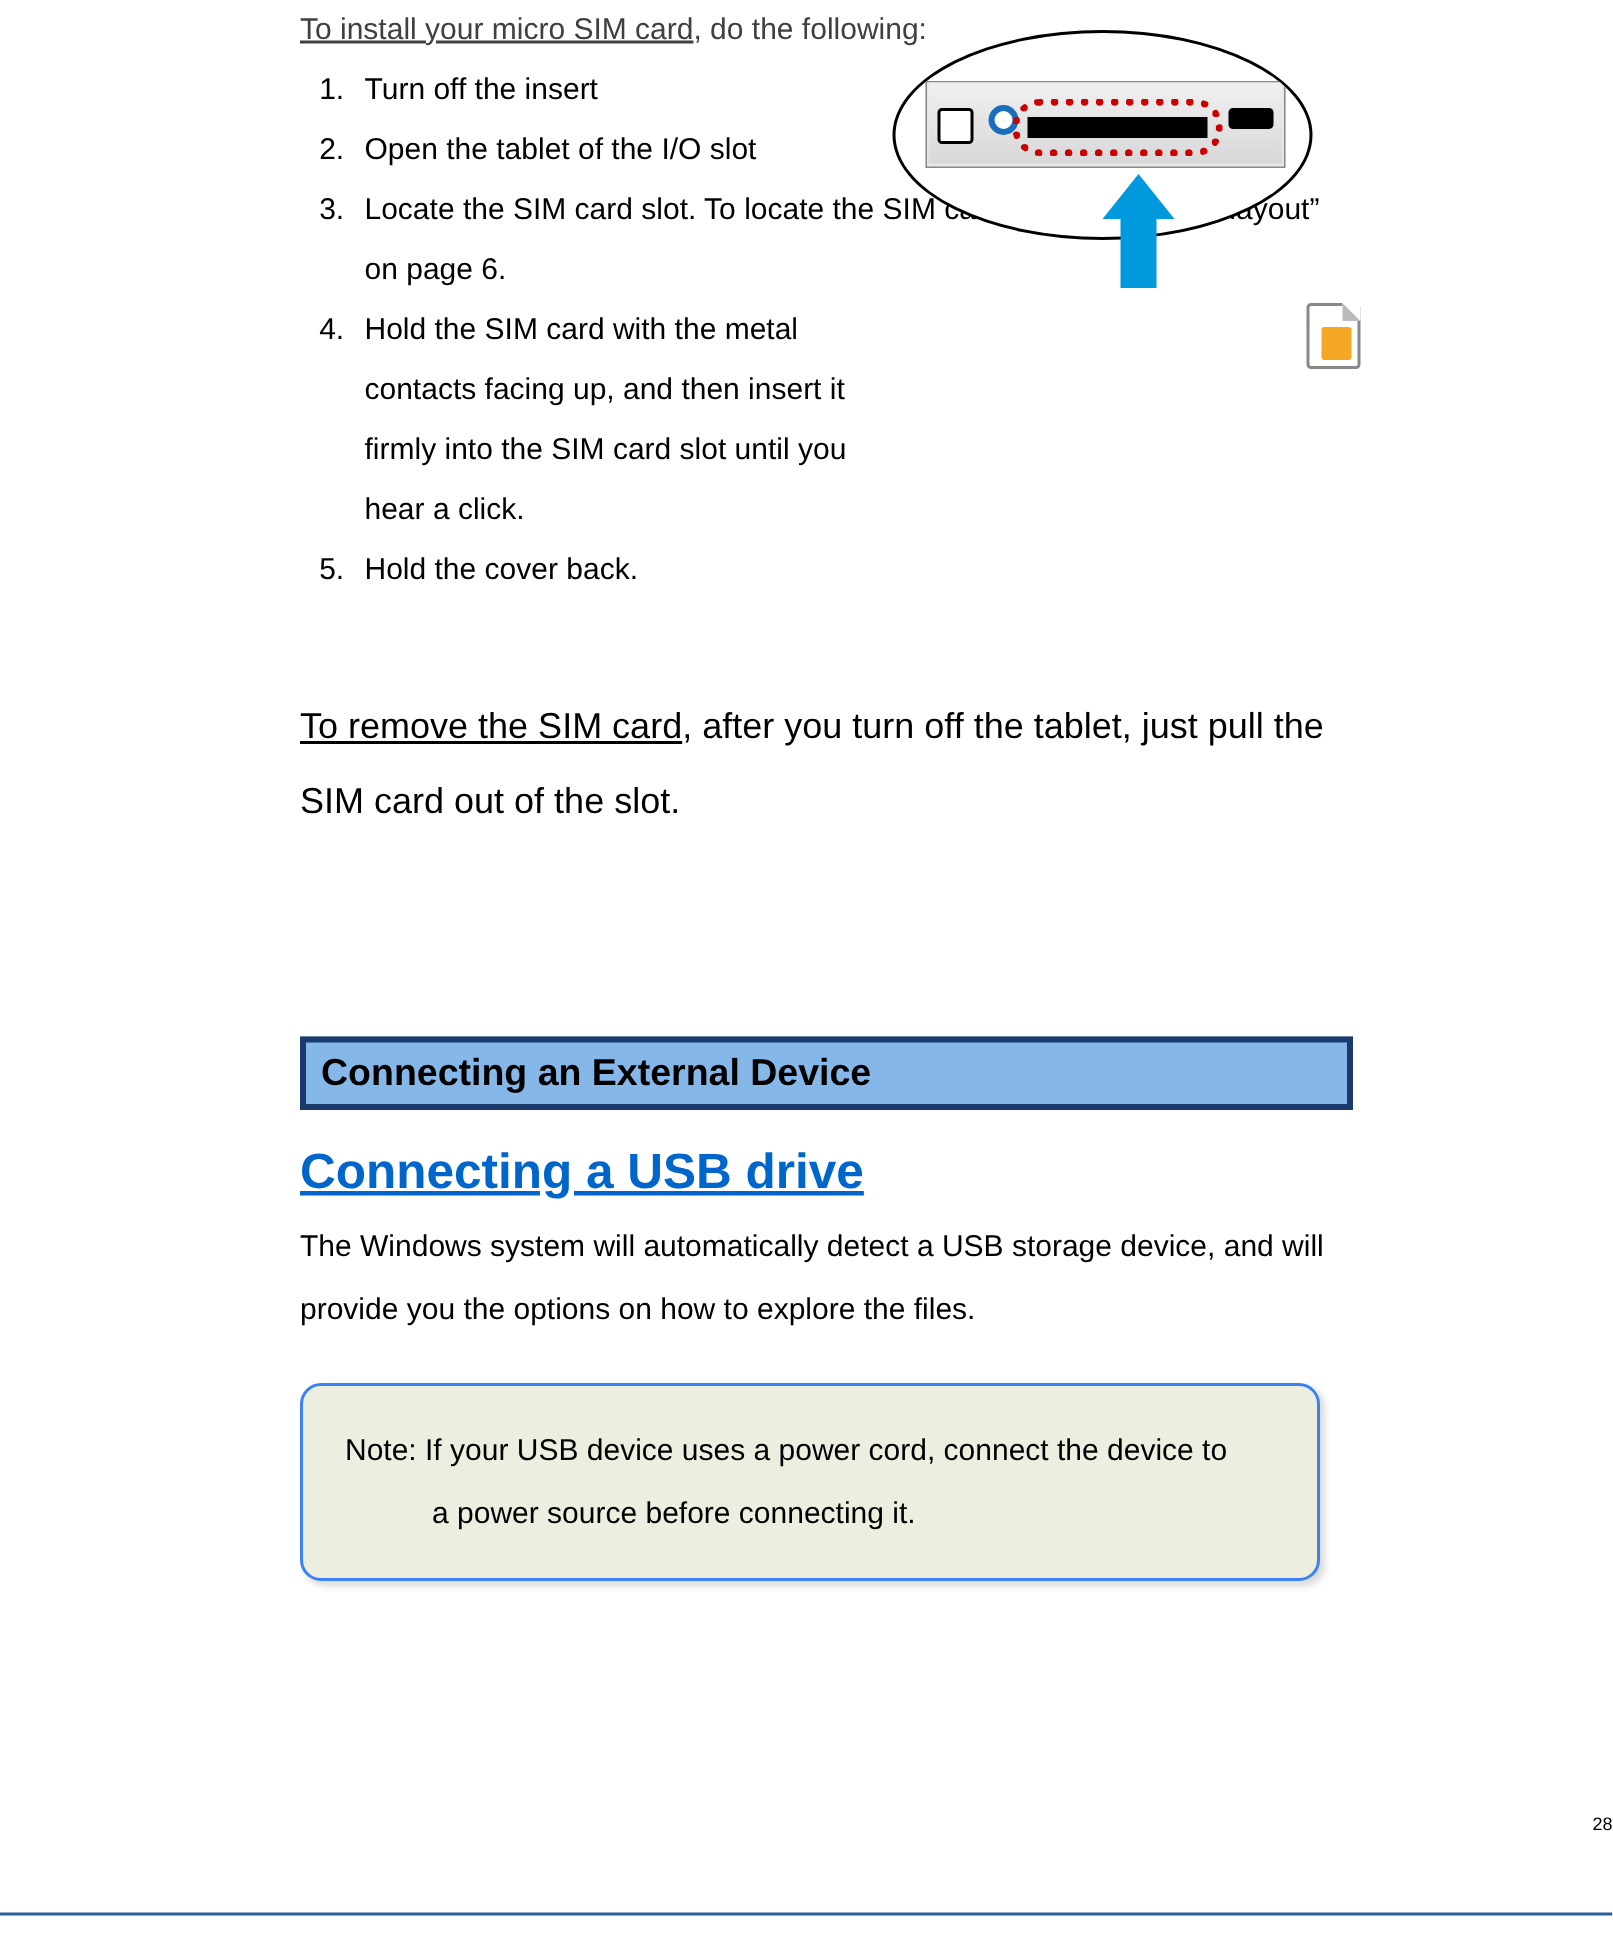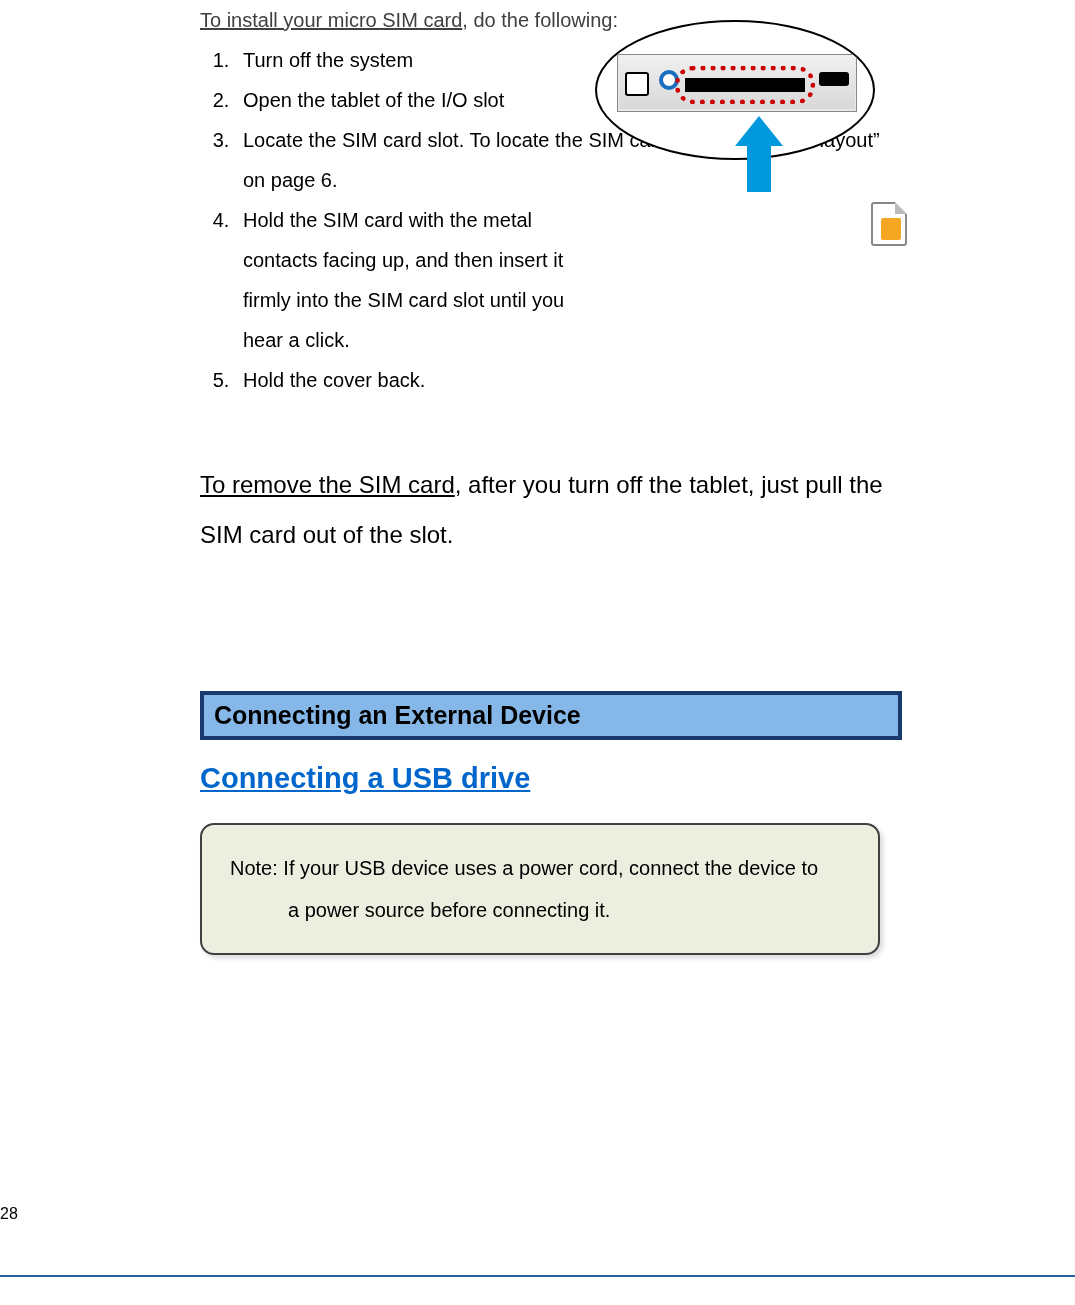--- a/index.html
+++ b/index.html
@@ -178,77 +178,77 @@
       background: #85b8e8;
       border: 4px solid #1a3a6e;
       padding: 6px 10px;
       font-size: 25px;
       font-weight: bold;
       color: #000;
       width: 702px;
     }
     .subsection-title {
       margin-top: 22px;
-      font-size: 29px;
+      font-size: 33px;
       font-weight: bold;
       color: #0066cc;
       text-decoration: underline;
     }
     .body-text {
       margin-top: 10px;
       font-size: 20px;
       line-height: 2.1;
       color: #000;
     }
     .note-box {
       margin-top: 28px;
       width: 680px;
       background: #ecefdf;
-      border: 2px solid #404040;
+      border: 2px solid #3b82f6;
       border-radius: 14px;
       box-shadow: 3px 3px 5px rgba(0,0,0,0.15);
       padding: 22px 28px;
     }
     .note-text {
       font-size: 20px;
       line-height: 2.1;
       color: #000;
     }
     .note-indent {
       padding-left: 58px;
       display: block;
     }
     .page-number {
       position: absolute;
       bottom: 82px;
       left: 0;
       width: 100%;
-      text-align: left;
-      font-size: 16px;
+      text-align: right;
+      font-size: 12px;
       color: #000;
     }
     .bottom-line {
       position: absolute;
       bottom: 28px;
       left: 0;
       width: 100%;
       height: 2px;
       background: #2a5fa0;
     }
   </style>
 </head>
 <body>
 
 <div class="page-content">
   <p class="intro-line">
     <span class="underline">To install your micro SIM card</span><span>, do the following:</span>
   </p>
 
   <ol class="ordered-list list-with-image">
-    <li>Turn off the system</li>
+    <li>Turn off the insert</li>
     <li>Open the tablet of the I/O slot</li>
     <li>Locate the SIM card slot. To locate the SIM card slot, see “Tablet layout” on page 6.</li>
     <li class="list-item-narrow">Hold the SIM card with the metal contacts facing up, and then insert it firmly into the SIM card slot until you hear a click.</li>
     <li>Hold the cover back.</li>
 
     <div class="diagram-container">
       <div class="diagram-ellipse">
         <div class="device-body"></div>
         <div class="device-inner-strip"></div>
         <div class="port-square"></div>
@@ -267,20 +267,21 @@
   </ol>
 
   <p class="remove-section">
     <span class="underline">To remove the SIM card</span><span>, after you turn off the tablet, just pull the SIM card out of the slot.</span>
   </p>
 
   <div class="section-header">Connecting an External Device</div>
 
   <div class="subsection-title">Connecting a USB drive</div>
 
+  <p class="body-text">The Windows system will automatically detect a USB storage device, and will provide you the options on how to explore the files.</p>
 
   <div class="note-box">
     <p class="note-text">
       <span>Note: If your USB device uses a power cord, connect the device to</span>
       <span class="note-indent">a power source before connecting it.</span>
     </p>
   </div>
 </div>
 
 <div class="page-number">28</div>

